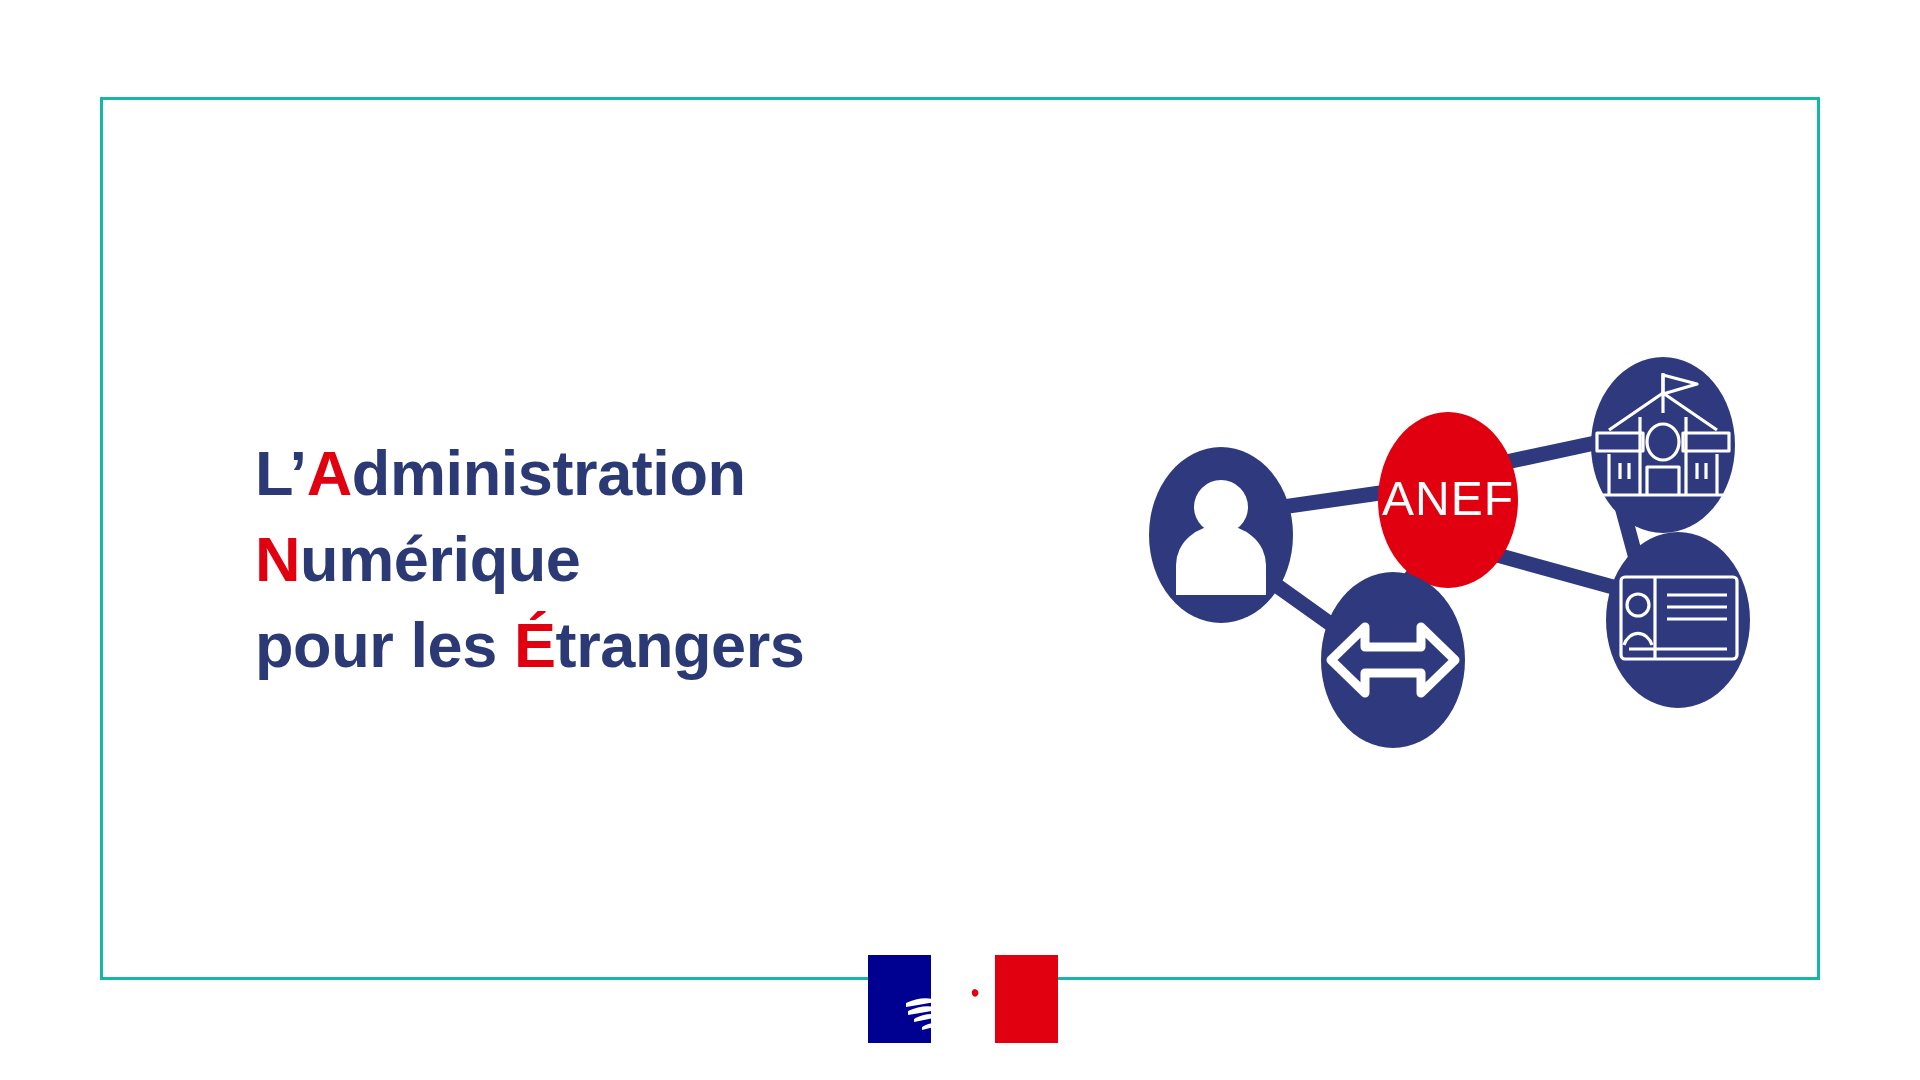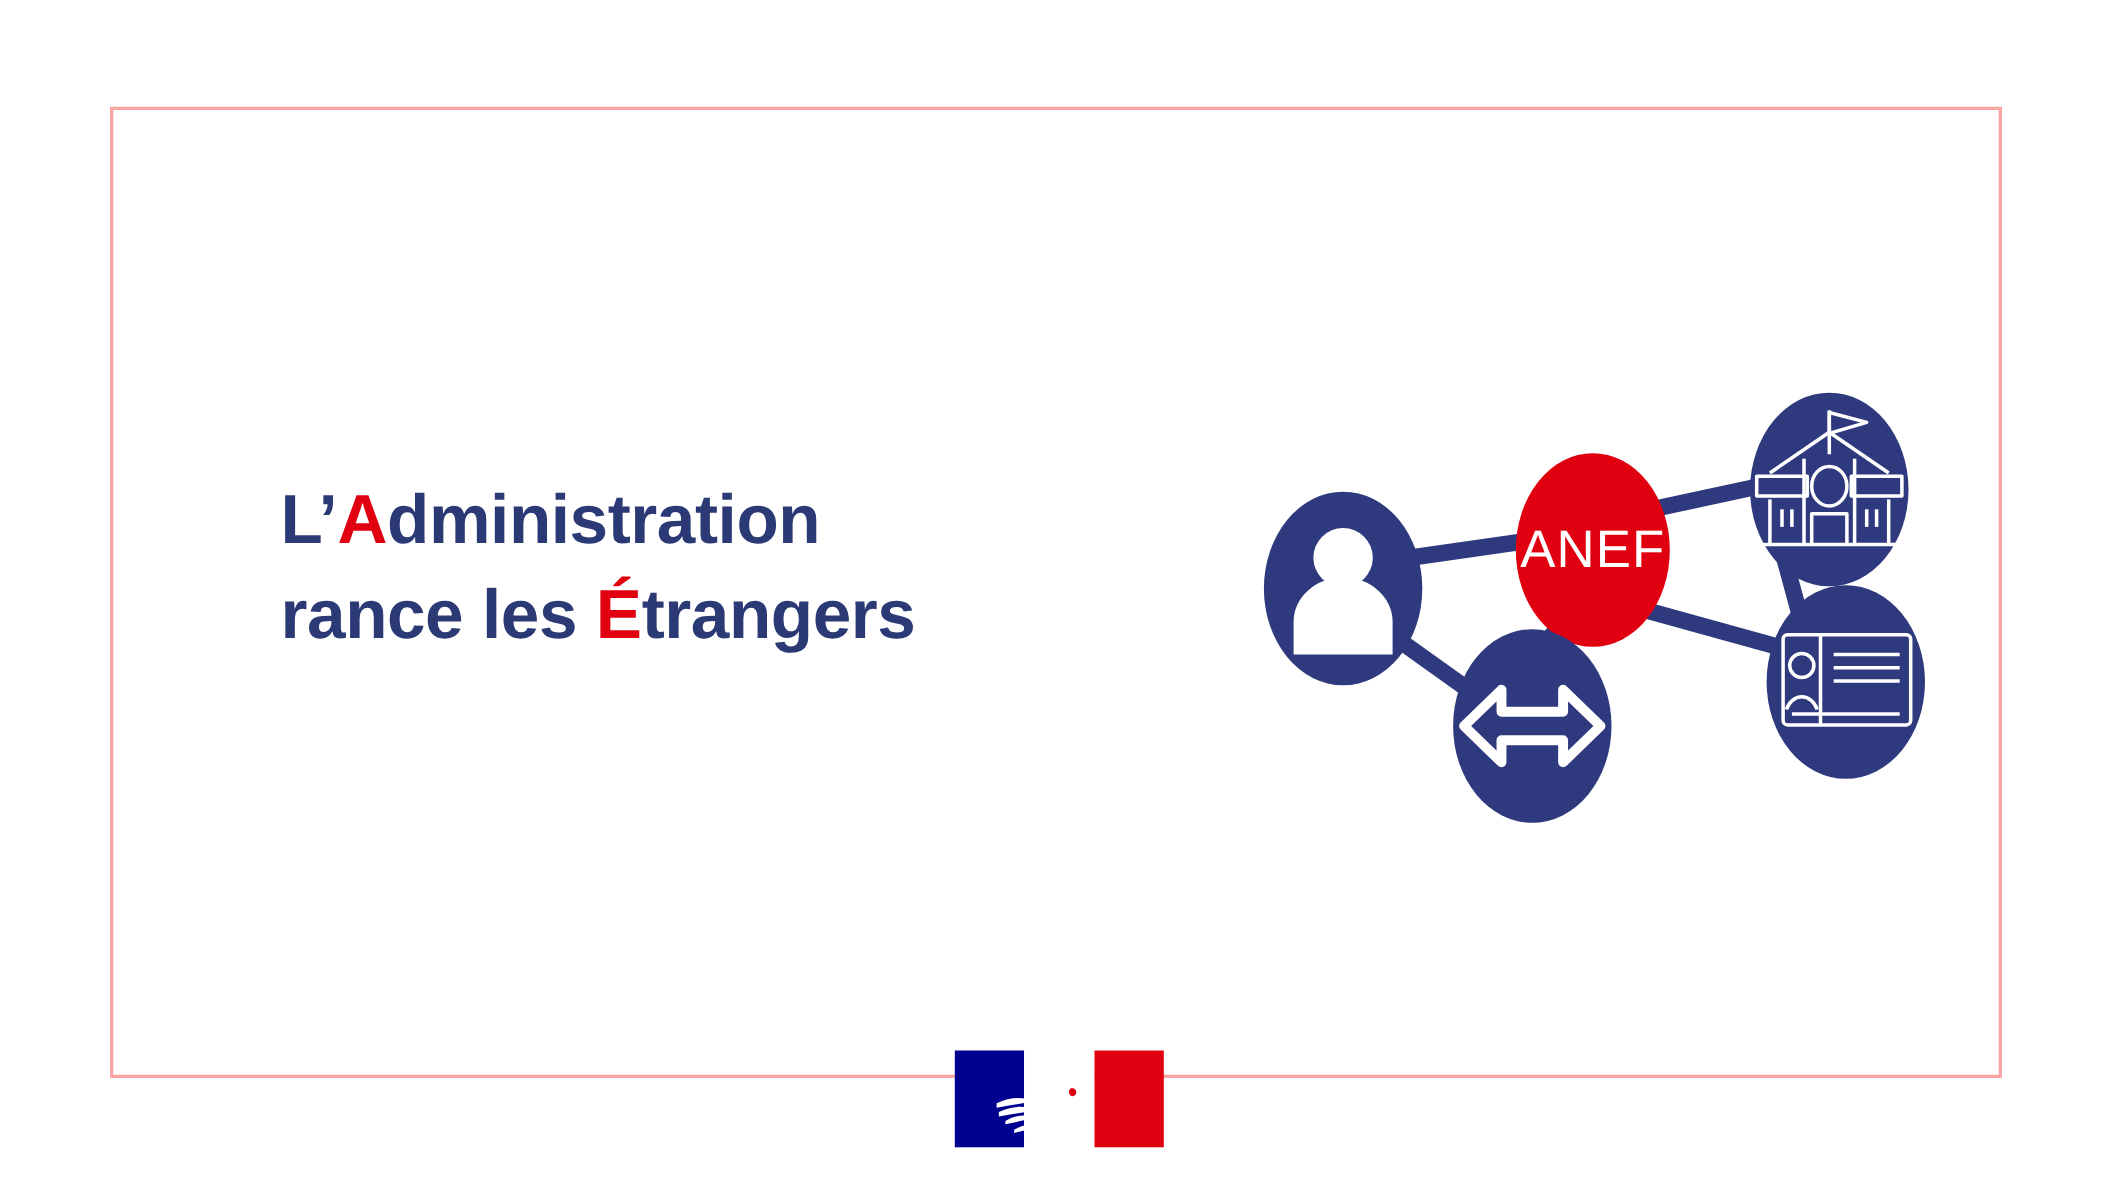--- a/index.html
+++ b/index.html
@@ -15,21 +15,21 @@
     font-family: "Liberation Sans", sans-serif;
   }
 
   
   #slide-frame {
     position: absolute;
     left: 100px;
     top: 97px;
     width: 1720px;
     height: 883px;
-    border: 3px solid #fca5a5;
+    border: 3px solid #14b8a6;
     box-sizing: border-box;
     background: #ffffff;
   }
 
   
   #title-block {
     position: absolute;
     left: 152px;
     top: 330px;
     width: 780px;
@@ -83,23 +83,26 @@
 <body>
 
 <div id="slide-frame">
 
   <div id="title-block">
 
     <div class="title-line">
       <span>L’</span><span class="accent">A</span><span>dministration</span>
     </div>
 
-
     <div class="title-line">
-      <span>rance les </span><span class="accent">É</span><span>trangers</span>
+      <span class="accent">N</span><span>umérique</span>
+    </div>
+
+    <div class="title-line">
+      <span>pour les </span><span class="accent">É</span><span>trangers</span>
     </div>
 
 
   </div>
 
   <div id="network-diagram">
     <svg viewBox="0 0 620 400" xmlns="http://www.w3.org/2000/svg">
 
       <g stroke="#2E3A7D" stroke-width="15" stroke-linecap="round" fill="none">
         <line x1="118" y1="155" x2="272" y2="133"></line>

